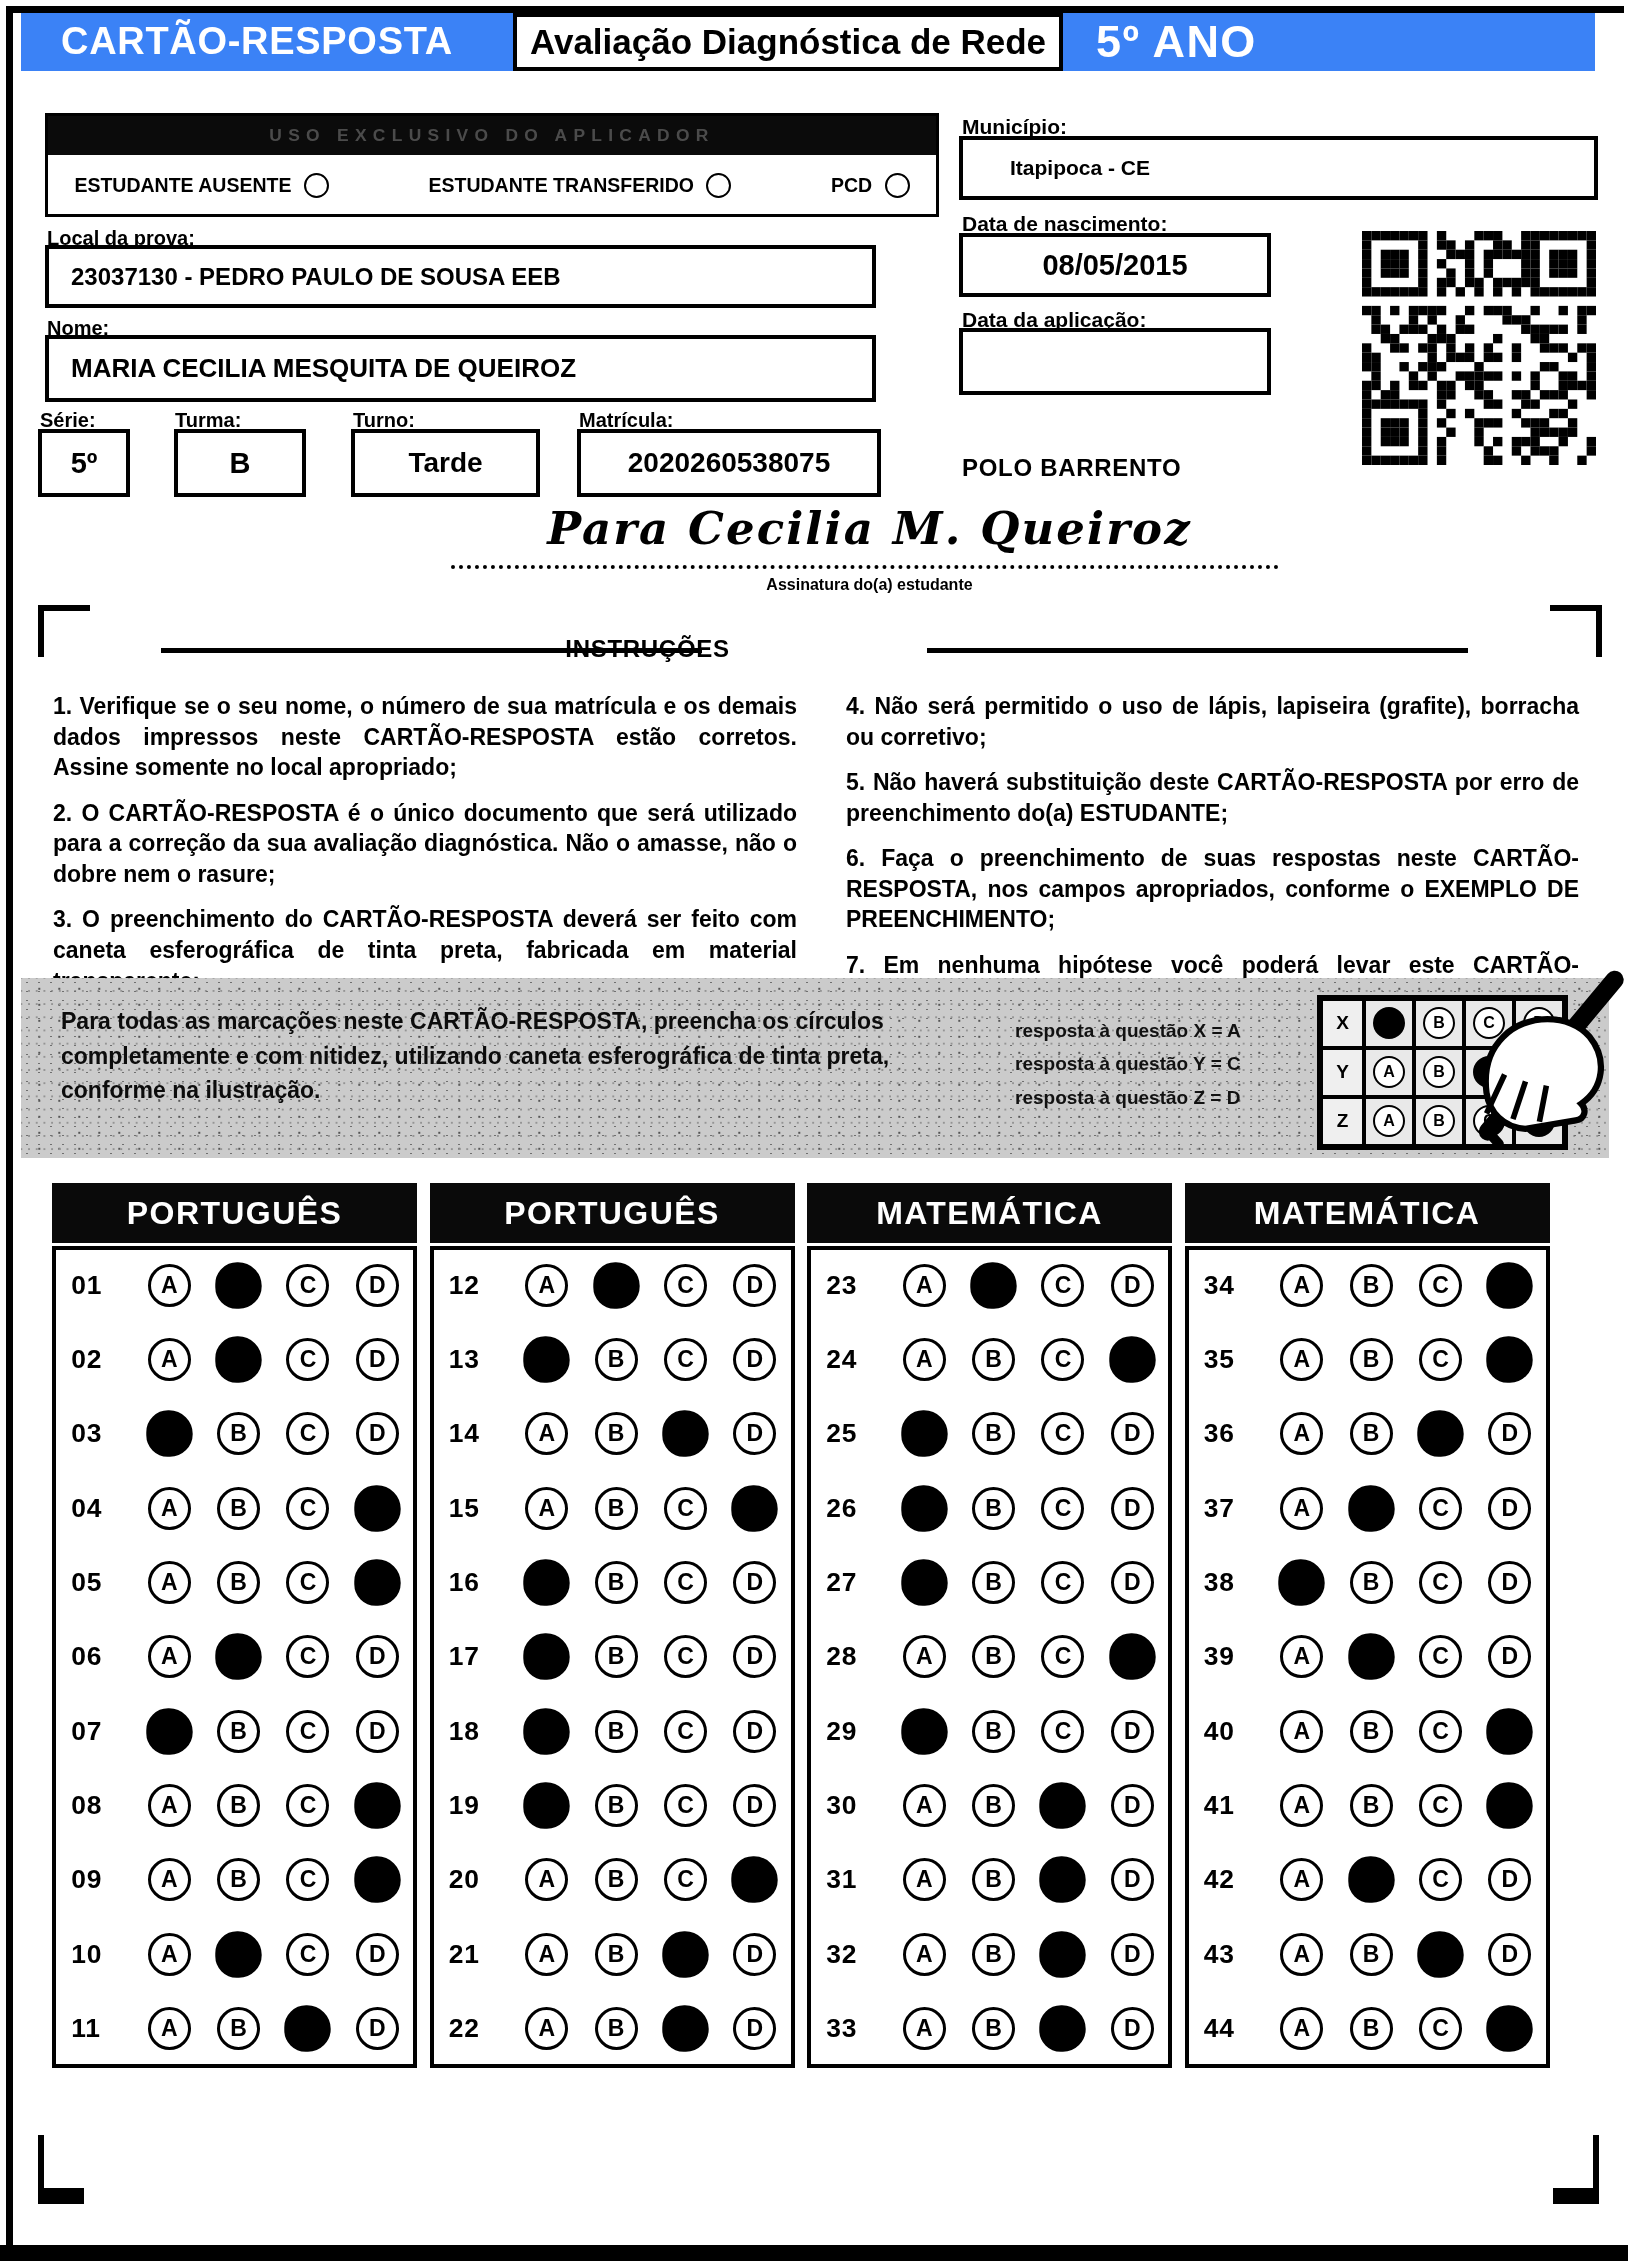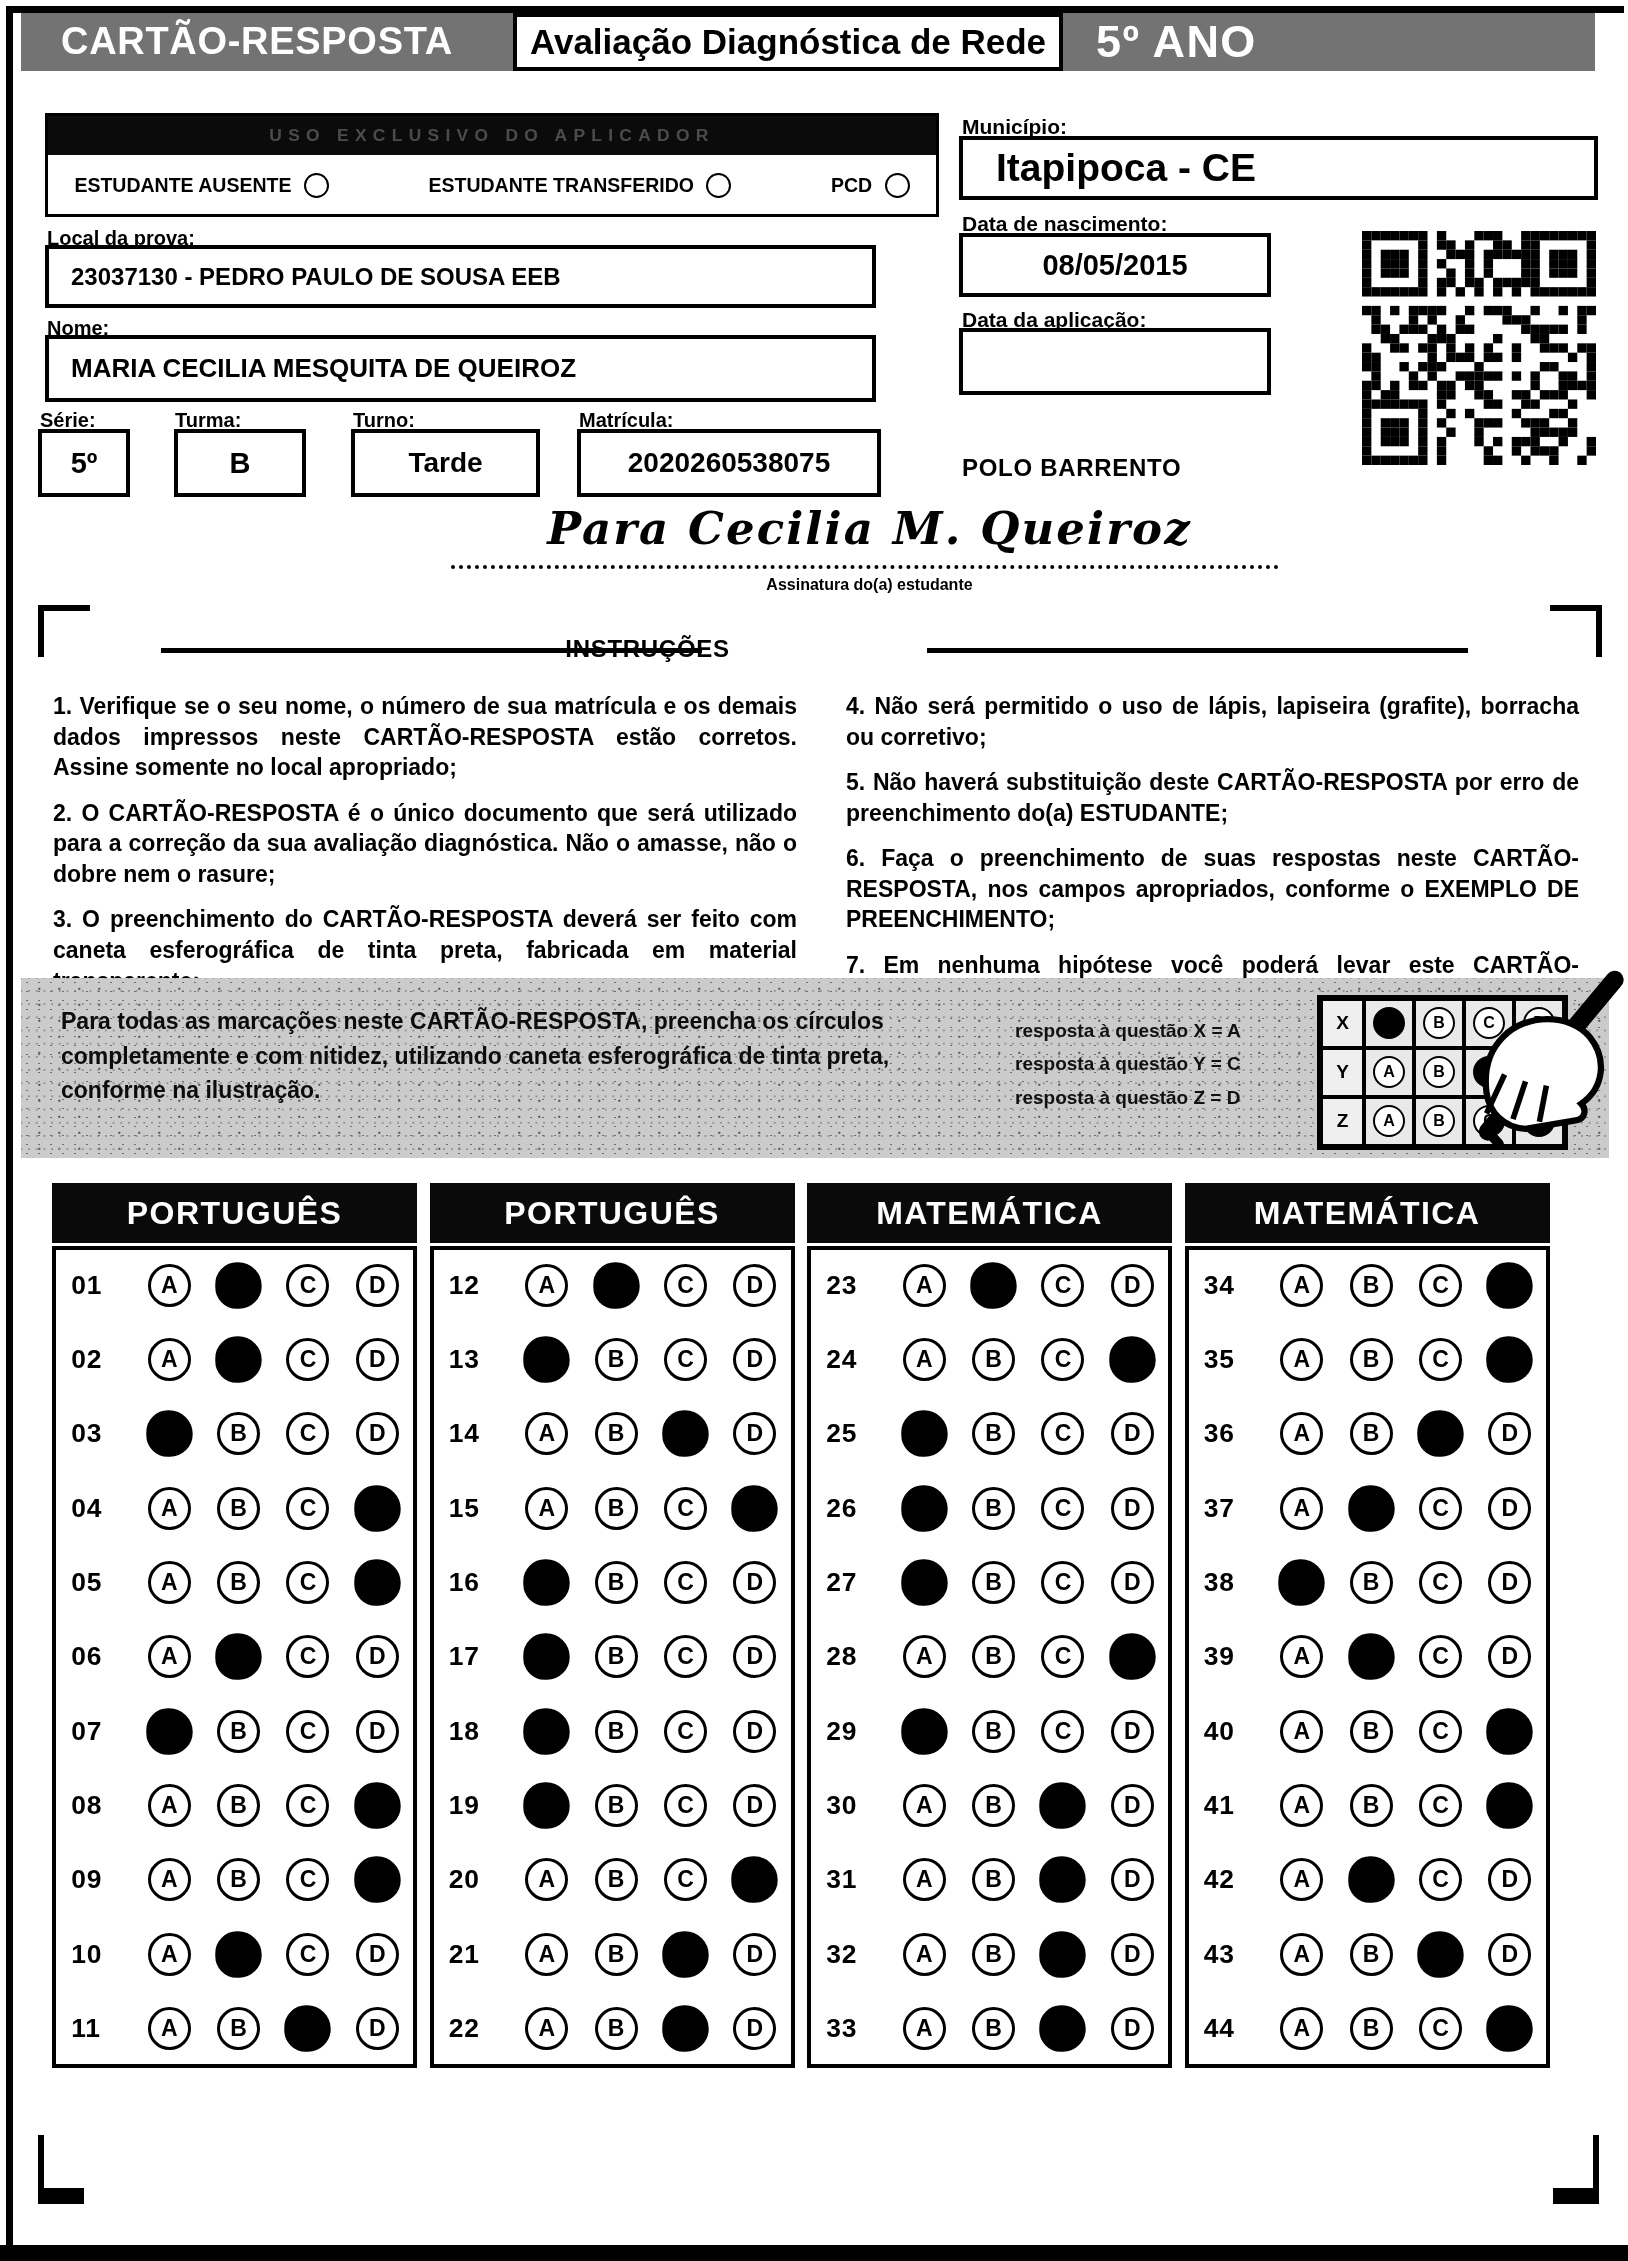--- a/index.html
+++ b/index.html
@@ -5,21 +5,21 @@
   html,body{margin:0;padding:0;background:#fff;}
   .sheet{position:relative;width:1629px;height:2261px;background:#fff;
          font-family:"Liberation Sans","DejaVu Sans",sans-serif;color:#000;overflow:hidden;}
   
   .edge-left{position:absolute;left:5.6px;top:5.6px;width:7px;height:2250px;background:#000;}
   .edge-top{position:absolute;left:5.6px;top:5.6px;width:1618px;height:7px;background:#000;}
   .bottom-bar{position:absolute;left:0;top:2245px;width:1629px;height:16.7px;background:#000;}
 
   
   .hdr{position:absolute;left:21px;top:12.5px;width:1574px;height:58px;display:flex;}
-  .hdr .blk{background:#737373;color:#fff;display:flex;align-items:center;text-align:right;}
+  .hdr .blk{background:#3b82f6;color:#fff;display:flex;align-items:center;text-align:right;}
   .hdr-title{width:452px;padding-left:40px;font-size:38px;font-weight:bold;letter-spacing:0.7px;}
   .hdr-sub{width:550px;background:#fff;color:#000;border:4.2px solid #000;display:flex;align-items:center;
            justify-content:center;font-size:35px;font-weight:bold;box-sizing:border-box;}
   .hdr-grade{flex:1;padding-left:33px;font-size:45px;font-weight:bold;letter-spacing:1.4px;}
 
   
   .apl{position:absolute;left:45px;top:113px;width:894px;height:104px;border:3.5px solid #000;box-sizing:border-box;}
   .apl-bar{height:39px;background:#0b0b0b;display:flex;align-items:center;justify-content:center;}
   .apl-bar span{color:#9a9a9a;opacity:.45;font-size:17.4px;font-weight:bold;letter-spacing:6.3px;filter:blur(0.4px);}
   .apl-row{height:61px;display:flex;align-items:center;justify-content:space-between;padding:0 26.4px;}
@@ -131,21 +131,21 @@
   <div class="lbl" style="left:175px;top:409px;">Turma:</div>
   <div class="lbl" style="left:353px;top:409px;">Turno:</div>
   <div class="lbl" style="left:579px;top:409px;">Matrícula:</div>
 
   <div class="vbox ctr" style="left:38px;top:429px;width:92px;height:68px;font-size:29px;">5º</div>
   <div class="vbox ctr" style="left:174px;top:429px;width:132px;height:68px;font-size:29px;">B</div>
   <div class="vbox ctr" style="left:351px;top:429px;width:189px;height:68px;font-size:28px;">Tarde</div>
   <div class="vbox ctr" style="left:577px;top:429px;width:304px;height:68px;font-size:28px;">2020260538075</div>
 
   <div class="lbl" style="left:962px;top:115px;font-size:21px;">Município:</div>
-  <div class="vbox pad" style="left:959px;top:136px;width:639px;height:64px;font-size:39px;padding-left:33px;">Itapipoca - CE</div>
+  <div class="vbox pad" style="left:959px;top:136px;width:639px;height:64px;font-size:21px;padding-left:47px;">Itapipoca - CE</div>
 
   <div class="lbl" style="left:962px;top:212px;font-size:21px;">Data de nascimento:</div>
   <div class="vbox ctr" style="left:959px;top:233px;width:312px;height:64px;font-size:29px;">08/05/2015</div>
 
   <div class="lbl" style="left:962px;top:308px;font-size:21px;">Data da aplicação:</div>
   <div class="vbox ctr" style="left:959px;top:328px;width:312px;height:67px;font-size:29px;"></div>
 
   <svg class="qr" id="qr" viewBox="0 0 325 325">
       <rect x="0" y="0" width="13" height="13" fill="#000"></rect>
       <rect x="13" y="0" width="13" height="13" fill="#000"></rect>

